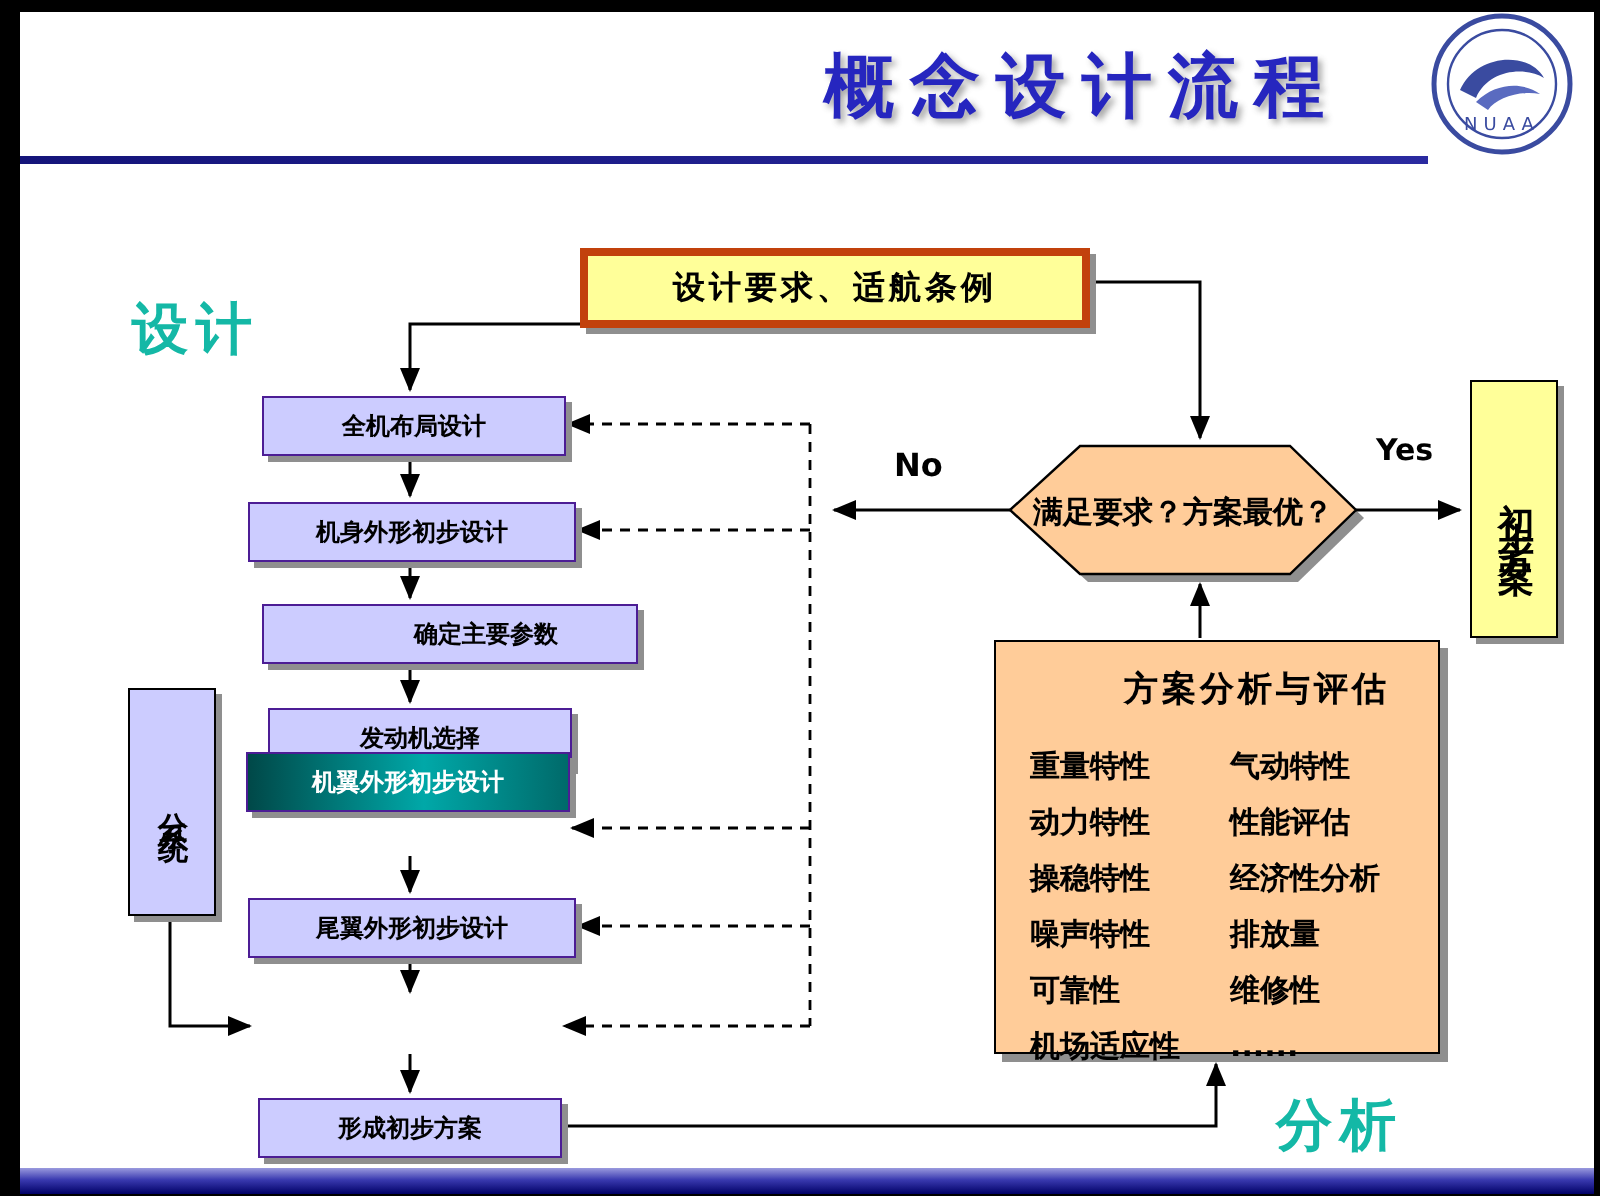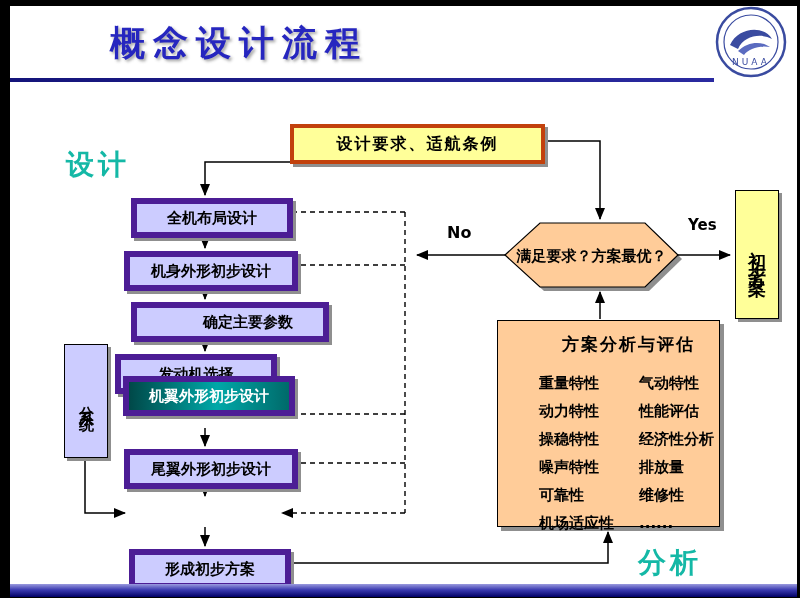--- a/index.html
+++ b/index.html
@@ -1,47 +1,47 @@
 <!DOCTYPE html>
 <html><head>
 <meta charset="utf-8">
 <style>
   html,body{margin:0;padding:0;background:#000;}
   #stage{position:relative;width:800px;height:598px;background:#000;overflow:hidden;
          font-family:"DejaVu Sans",sans-serif;}
   .abs{position:absolute;}
   #slide{left:10px;top:6px;width:787px;height:591px;background:#ffffff;}
-  #title{left:110px;top:20px;width:560px;text-align:left;font-size:35px;font-weight:bold;
+  #title{left:110px;top:20px;width:560px;text-align:right;font-size:35px;font-weight:bold;
          color:#2626bf;letter-spacing:8px;text-shadow:2px 2px 3px rgba(60,60,60,.45);font-family:Liberation Serif, serif;}
   #title-rule{left:10px;top:78px;width:704px;height:4px;
               background:linear-gradient(90deg,#14147a,#2a2aa0);}
   #bottom-bar{left:10px;top:584px;width:787px;height:13px;
               background:linear-gradient(180deg,#9a9ade 0%,#3a3ab0 45%,#000066 100%);}
   .section-label{font-size:28px;font-weight:bold;color:#14b8a6;letter-spacing:4px;}
-  .fbox{background:#ccccff;border:6px solid #4c1d95;box-shadow:3px 3px 0 #8f8f8f;
+  .fbox{background:#ccccff;border:1px solid #4c1d95;box-shadow:3px 3px 0 #8f8f8f;
         display:flex;align-items:center;justify-content:center;
-        font-weight:bold;font-size:15px;color:#000;text-align:center;}
+        font-weight:bold;font-size:12px;color:#000;text-align:center;}
   .fbox.highlight{background:linear-gradient(90deg,#004848,#00a8a8 55%,#006a6a);color:#ffffff;}
   .start-box{background:#ffff99;border:4px solid #c2410c;box-shadow:3px 3px 0 #8f8f8f;
         display:flex;align-items:center;justify-content:center;
         font-weight:bold;font-size:16px;letter-spacing:2px;}
   .vert{writing-mode:vertical-rl;text-orientation:upright;display:flex;
         align-items:center;justify-content:center;font-weight:bold;}
   #subsystem-box{background:#ccccff;border:1px solid #000;box-shadow:3px 3px 0 #8f8f8f;
         font-size:15px;letter-spacing:5px;}
   #result-box{background:#ffff99;border:1px solid #000;box-shadow:3px 3px 0 #8f8f8f;
         font-size:18px;letter-spacing:9px;}
   #decision-text{left:505px;top:231px;width:173px;height:50px;display:flex;flex-direction:row;
         align-items:center;justify-content:center;font-weight:bold;font-size:15px;line-height:23px;}
   .edge-label{font-weight:bold;font-size:16px;color:#000;}
   #analysis-panel{left:497px;top:320px;width:221px;height:205px;background:#ffcc99;
         border:1px solid #000;box-shadow:4px 4px 0 #8f8f8f;}
   #analysis-title{margin:12px 0 0 0;text-align:center;font-size:17px;font-weight:bold;letter-spacing:2px;padding-left:40px;}
   #analysis-grid{display:grid;grid-template-columns:100px auto;margin:13px 0 0 17px;}
-  #analysis-grid span{font-size:15px;font-weight:bold;line-height:28px;white-space:nowrap;margin-left:24px;}
+  #analysis-grid span{font-size:15px;font-weight:bold;line-height:28px;white-space:nowrap;}
   svg{display:block;}
   #connectors{left:0;top:0;pointer-events:none;}
 </style>
 </head>
 <body>
 
 <div id="stage">
   <div id="slide" class="abs"></div>
 
   <div id="title" class="abs">概念设计流程</div>
@@ -95,21 +95,21 @@
   </svg>
 
   <div class="abs section-label" style="left:66px;top:146px;">设计</div>
   <div class="abs section-label" style="left:638px;top:544px;">分析</div>
 
   <div class="abs start-box" style="left:290px;top:124px;width:247px;height:32px;">设计要求、适航条例</div>
 
   <div class="abs fbox" style="left:131px;top:198px;width:150px;height:28px;">全机布局设计</div>
   <div class="abs fbox" style="left:124px;top:251px;width:162px;height:28px;text-align:center;">机身外形初步设计</div>
   <div class="abs fbox" style="left:131px;top:302px;width:150px;height:28px;padding-left:36px;">确定主要参数</div>
-  <div class="abs fbox" style="left:115px;top:354px;width:150px;height:28px;">发动机选择</div>
+  <div class="abs fbox" style="left:134px;top:354px;width:150px;height:28px;">发动机选择</div>
   <div class="abs fbox highlight" style="left:123px;top:376px;width:160px;height:28px;">机翼外形初步设计</div>
   <div class="abs fbox" style="left:124px;top:449px;width:162px;height:28px;">尾翼外形初步设计</div>
   <div class="abs fbox" style="left:129px;top:549px;width:150px;height:28px;">形成初步方案</div>
 
   <div class="abs vert" id="subsystem-box" style="left:64px;top:344px;width:42px;height:112px;">分系统</div>
 
   <div id="decision-text" class="abs">
     <span>满足要求？</span>
     <span>方案最优？</span>
   </div>

